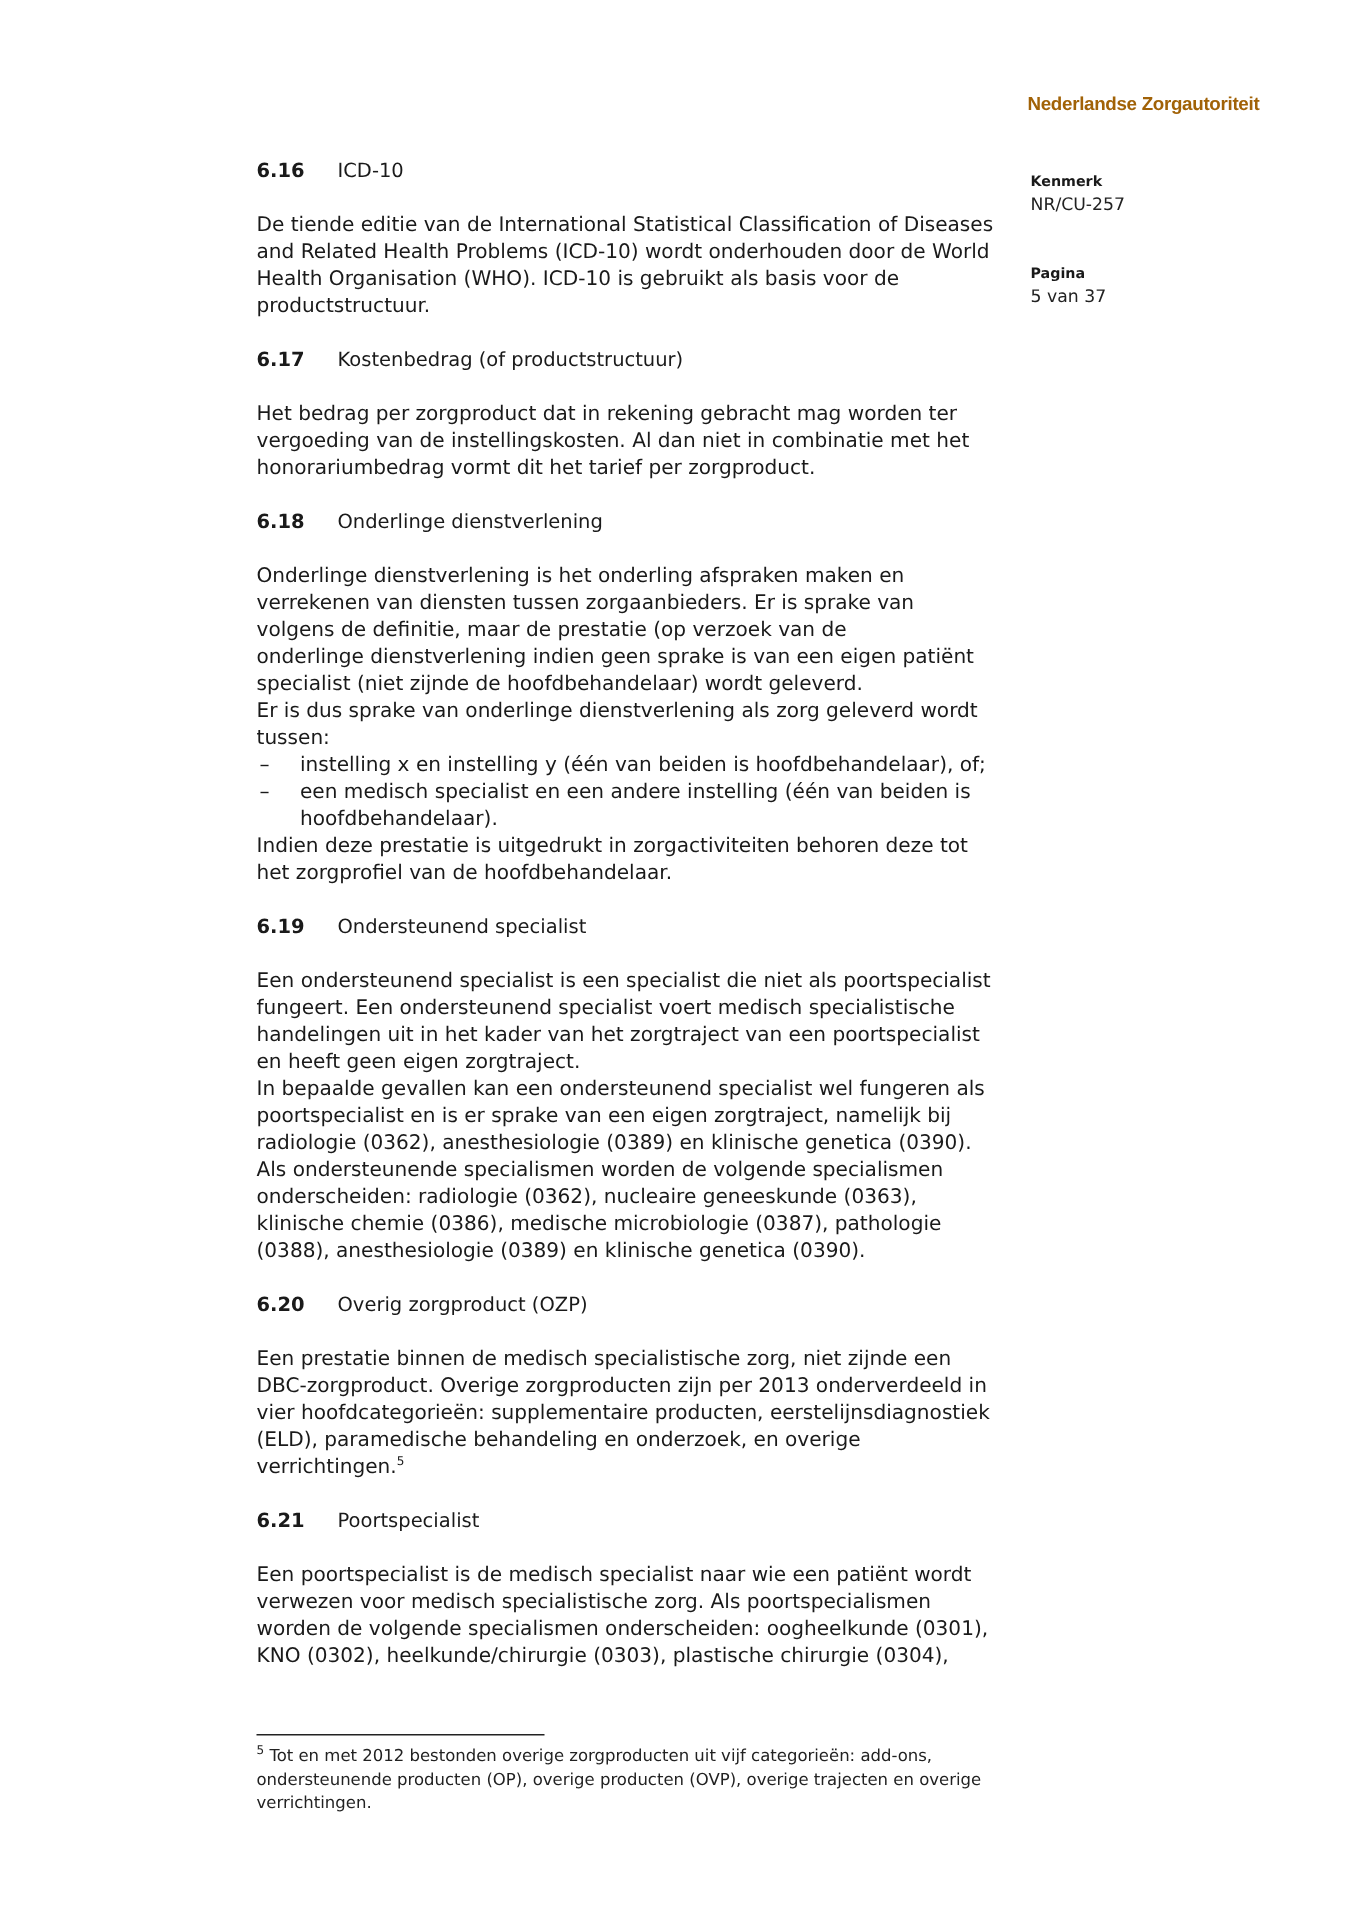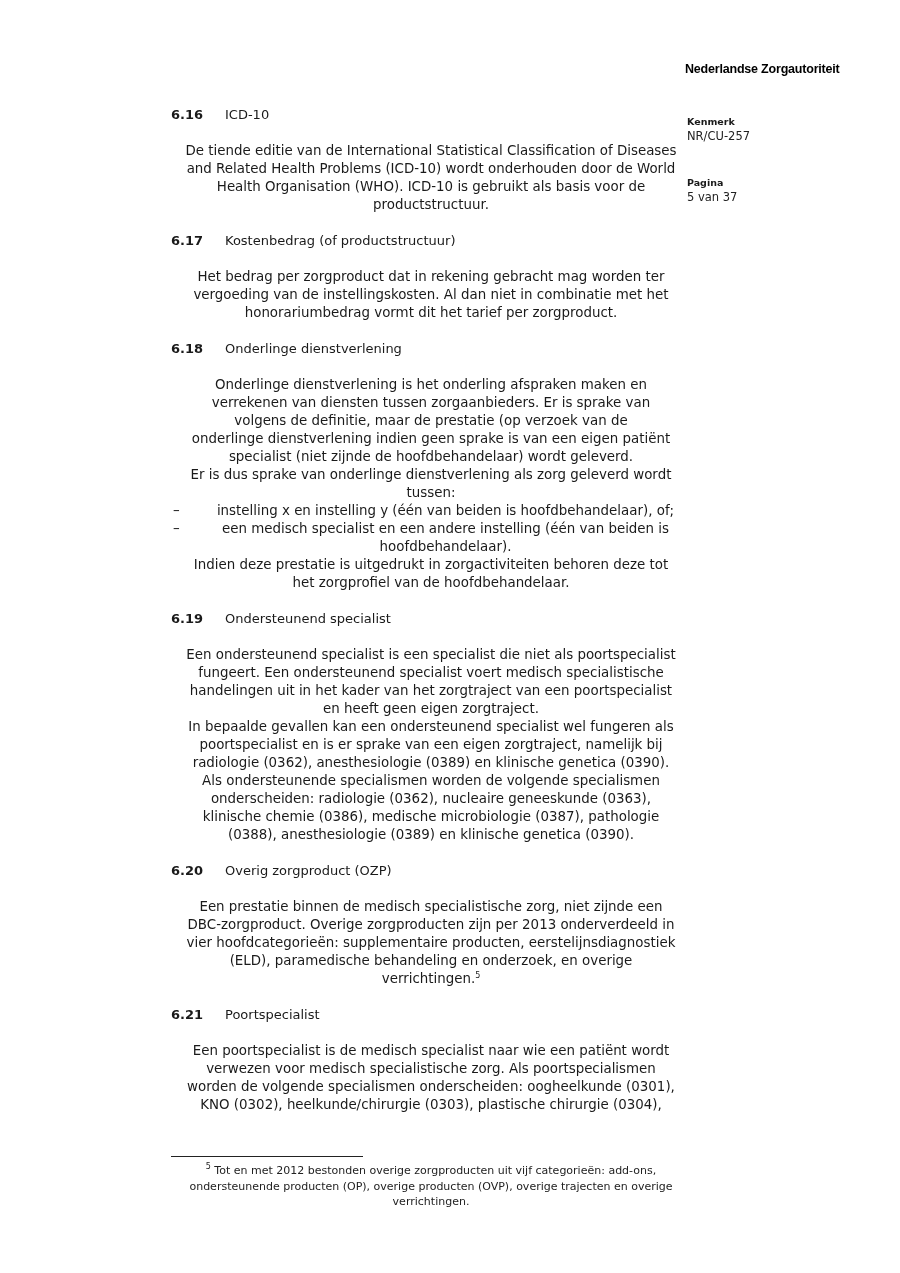--- a/index.html
+++ b/index.html
@@ -1,27 +1,27 @@
 <!DOCTYPE html>
 <html><head>
   <meta charset="utf-8">
   <style>
     html, body { margin: 0; padding: 0; background: #ffffff; }
     body { width: 900px; height: 1273px; position: relative; overflow: hidden;
            font-family: "DejaVu Sans", sans-serif; color: #1a1a1a; }
     .org { position: absolute; left: 685px; top: 62px; font-family: "Liberation Sans", sans-serif;
-           font-weight: bold; font-size: 12.5px; letter-spacing: -0.2px; color: #000000; }
+           font-weight: bold; font-size: 12.5px; letter-spacing: -0.2px; color: #a16207; }
     .meta { position: absolute; left: 687px; font-size: 11px; line-height: 15px; }
     .meta .lbl { font-weight: bold; font-size: 9.5px; display: block; }
     .meta .val { display: block; font-size: 11.5px; color: #222; text-align: center; }
     .main { position: absolute; left: 171px; top: 106px; width: 520px; font-size: 13.4px; line-height: 18px; }
     .h { display: flex; margin: 0; font-size: 13px; line-height: 18px; font-weight: normal; }
     .h .num { font-weight: bold; width: 54px; display: inline-block; }
     .p { margin: 0; }
-    .line { display: block; white-space: nowrap; text-align: center; }
+    .line { display: block; white-space: nowrap; }
     .gap-h { height: 18px; }
     .gap-s { height: 18px; }
     .list { margin: 0; padding: 0; list-style: none; }
     .list li { position: relative; padding-left: 29px; }
     .list li .dash { position: absolute; left: 2px; top: 0; }
     sup { font-size: 8px; line-height: 0; vertical-align: super; }
     .footrule { position: absolute; left: 171px; top: 1156px; width: 192px; height: 0; border-top: 1.5px solid #222; }
     .foot { position: absolute; left: 171px; top: 1163px; width: 520px; font-size: 11px; line-height: 15.5px; color: #222; }
     .foot .line { white-space: nowrap; }
   </style>

